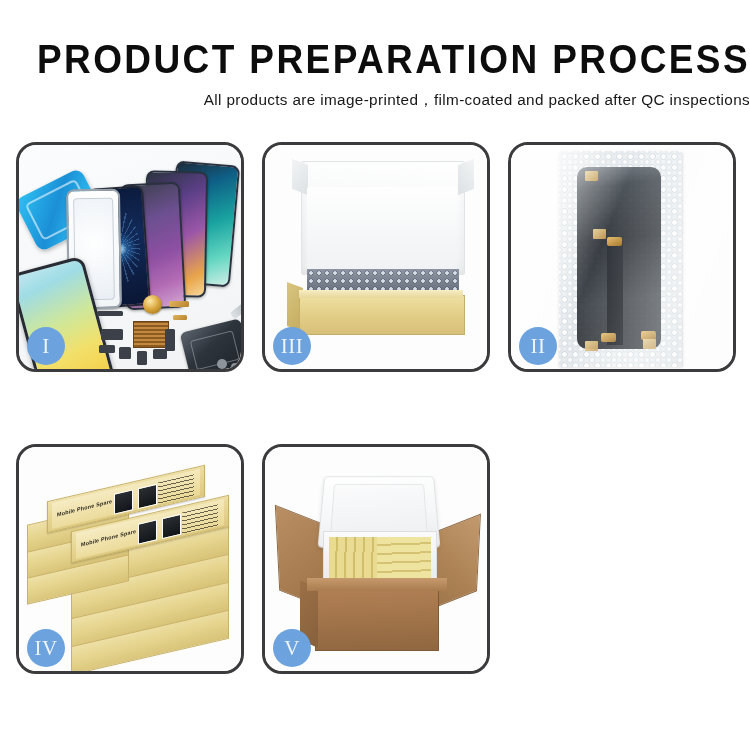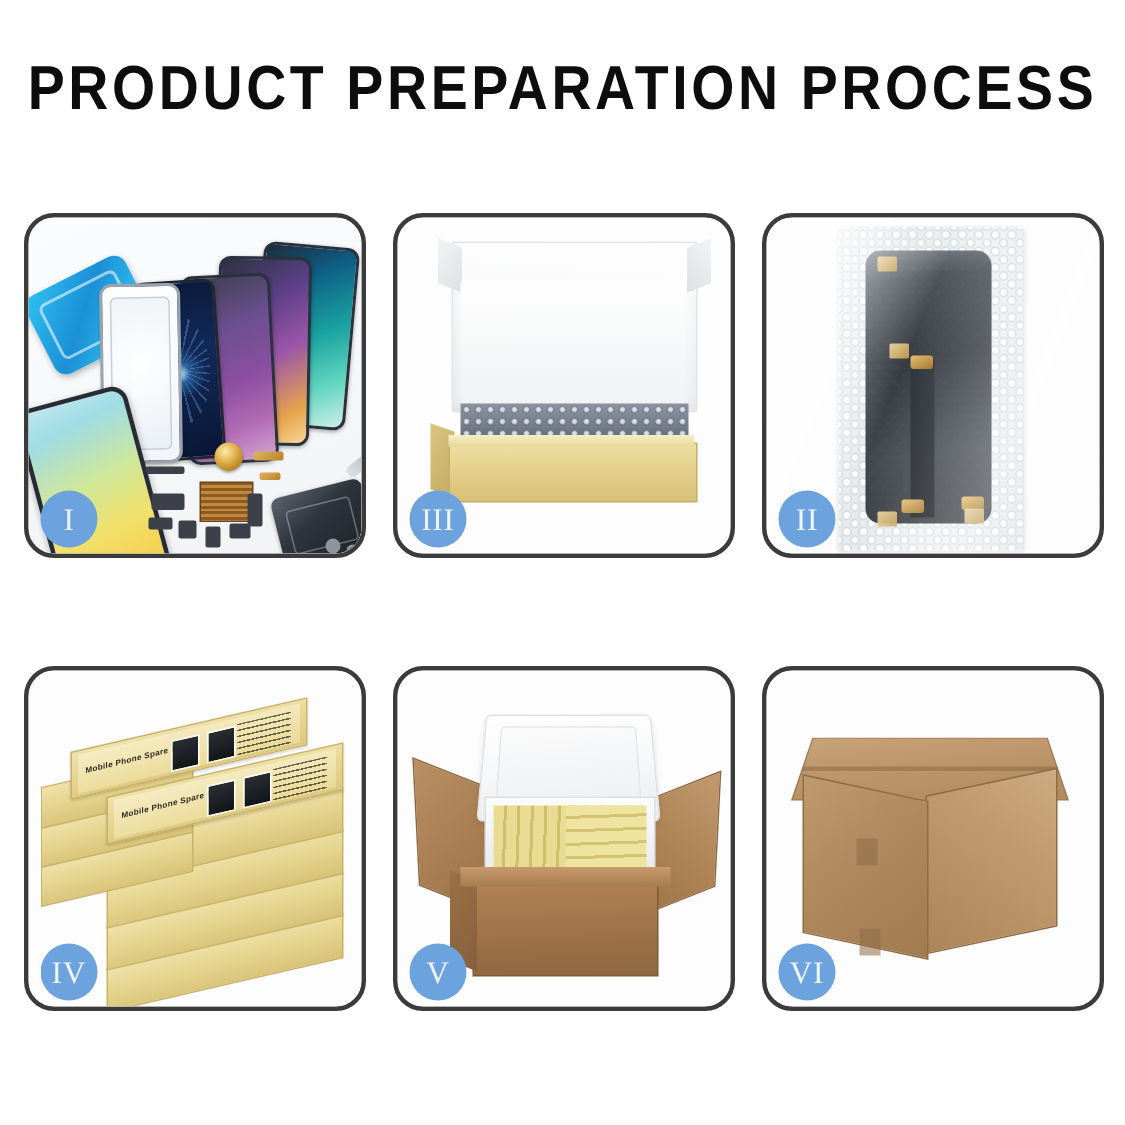--- a/index.html
+++ b/index.html
@@ -11,21 +11,21 @@
   body {
     width: 750px;
     height: 750px;
     overflow: hidden;
     font-family: "Liberation Sans", sans-serif;
     color: #111111;
     position: relative;
   }
 
   
-  .header { padding-top: 38px; text-align: center; }
+  .header { padding-top: 38px; text-align: right; }
   .title {
     font-size: 37px;
     font-weight: 700;
     letter-spacing: 2.4px;
     line-height: 1.05;
     color: #0d0d0d;
     white-space: nowrap;
     transform: scaleY(1.12);
     transform-origin: center top;
   }
@@ -506,20 +506,21 @@
     width: 14px; height: 18px;
     background: rgba(142,108,70,.55);
     z-index: 9;
   }
 </style>
 </head>
 <body>
 
 <div class="header">
   <div class="title">PRODUCT PREPARATION PROCESS</div>
+  <div class="subtitle">All products are image-printed，film-coated and packed after QC inspections</div>
 </div>
 
 <div class="grid">
 
   <div class="panel">
     <div class="photo p1">
       <div class="film"></div>
       <div class="plate"></div>
       <div class="ph ph-d"></div>
       <div class="ph ph-c"></div>
@@ -617,24 +618,14 @@
       <div class="foamlid"></div>
       <div class="foamtray"></div>
       <div class="ybars"></div>
       <div class="ybars2"></div>
       <div class="cartonrim"></div>
       <div class="cartonbody"></div>
     </div>
     <div class="badge">V</div>
   </div>
 
-  <div class="panel">
-    <div class="photo p6">
-      <div class="c6top"></div>
-      <div class="c6right"></div>
-      <div class="c6left"></div>
-      <div class="c6tab" style="left:60px;top:112px;"></div>
-      <div class="c6tab" style="left:62px;top:172px;"></div>
-    </div>
-    <div class="badge">VI</div>
-  </div>
 
 </div>
 
 </body></html>

